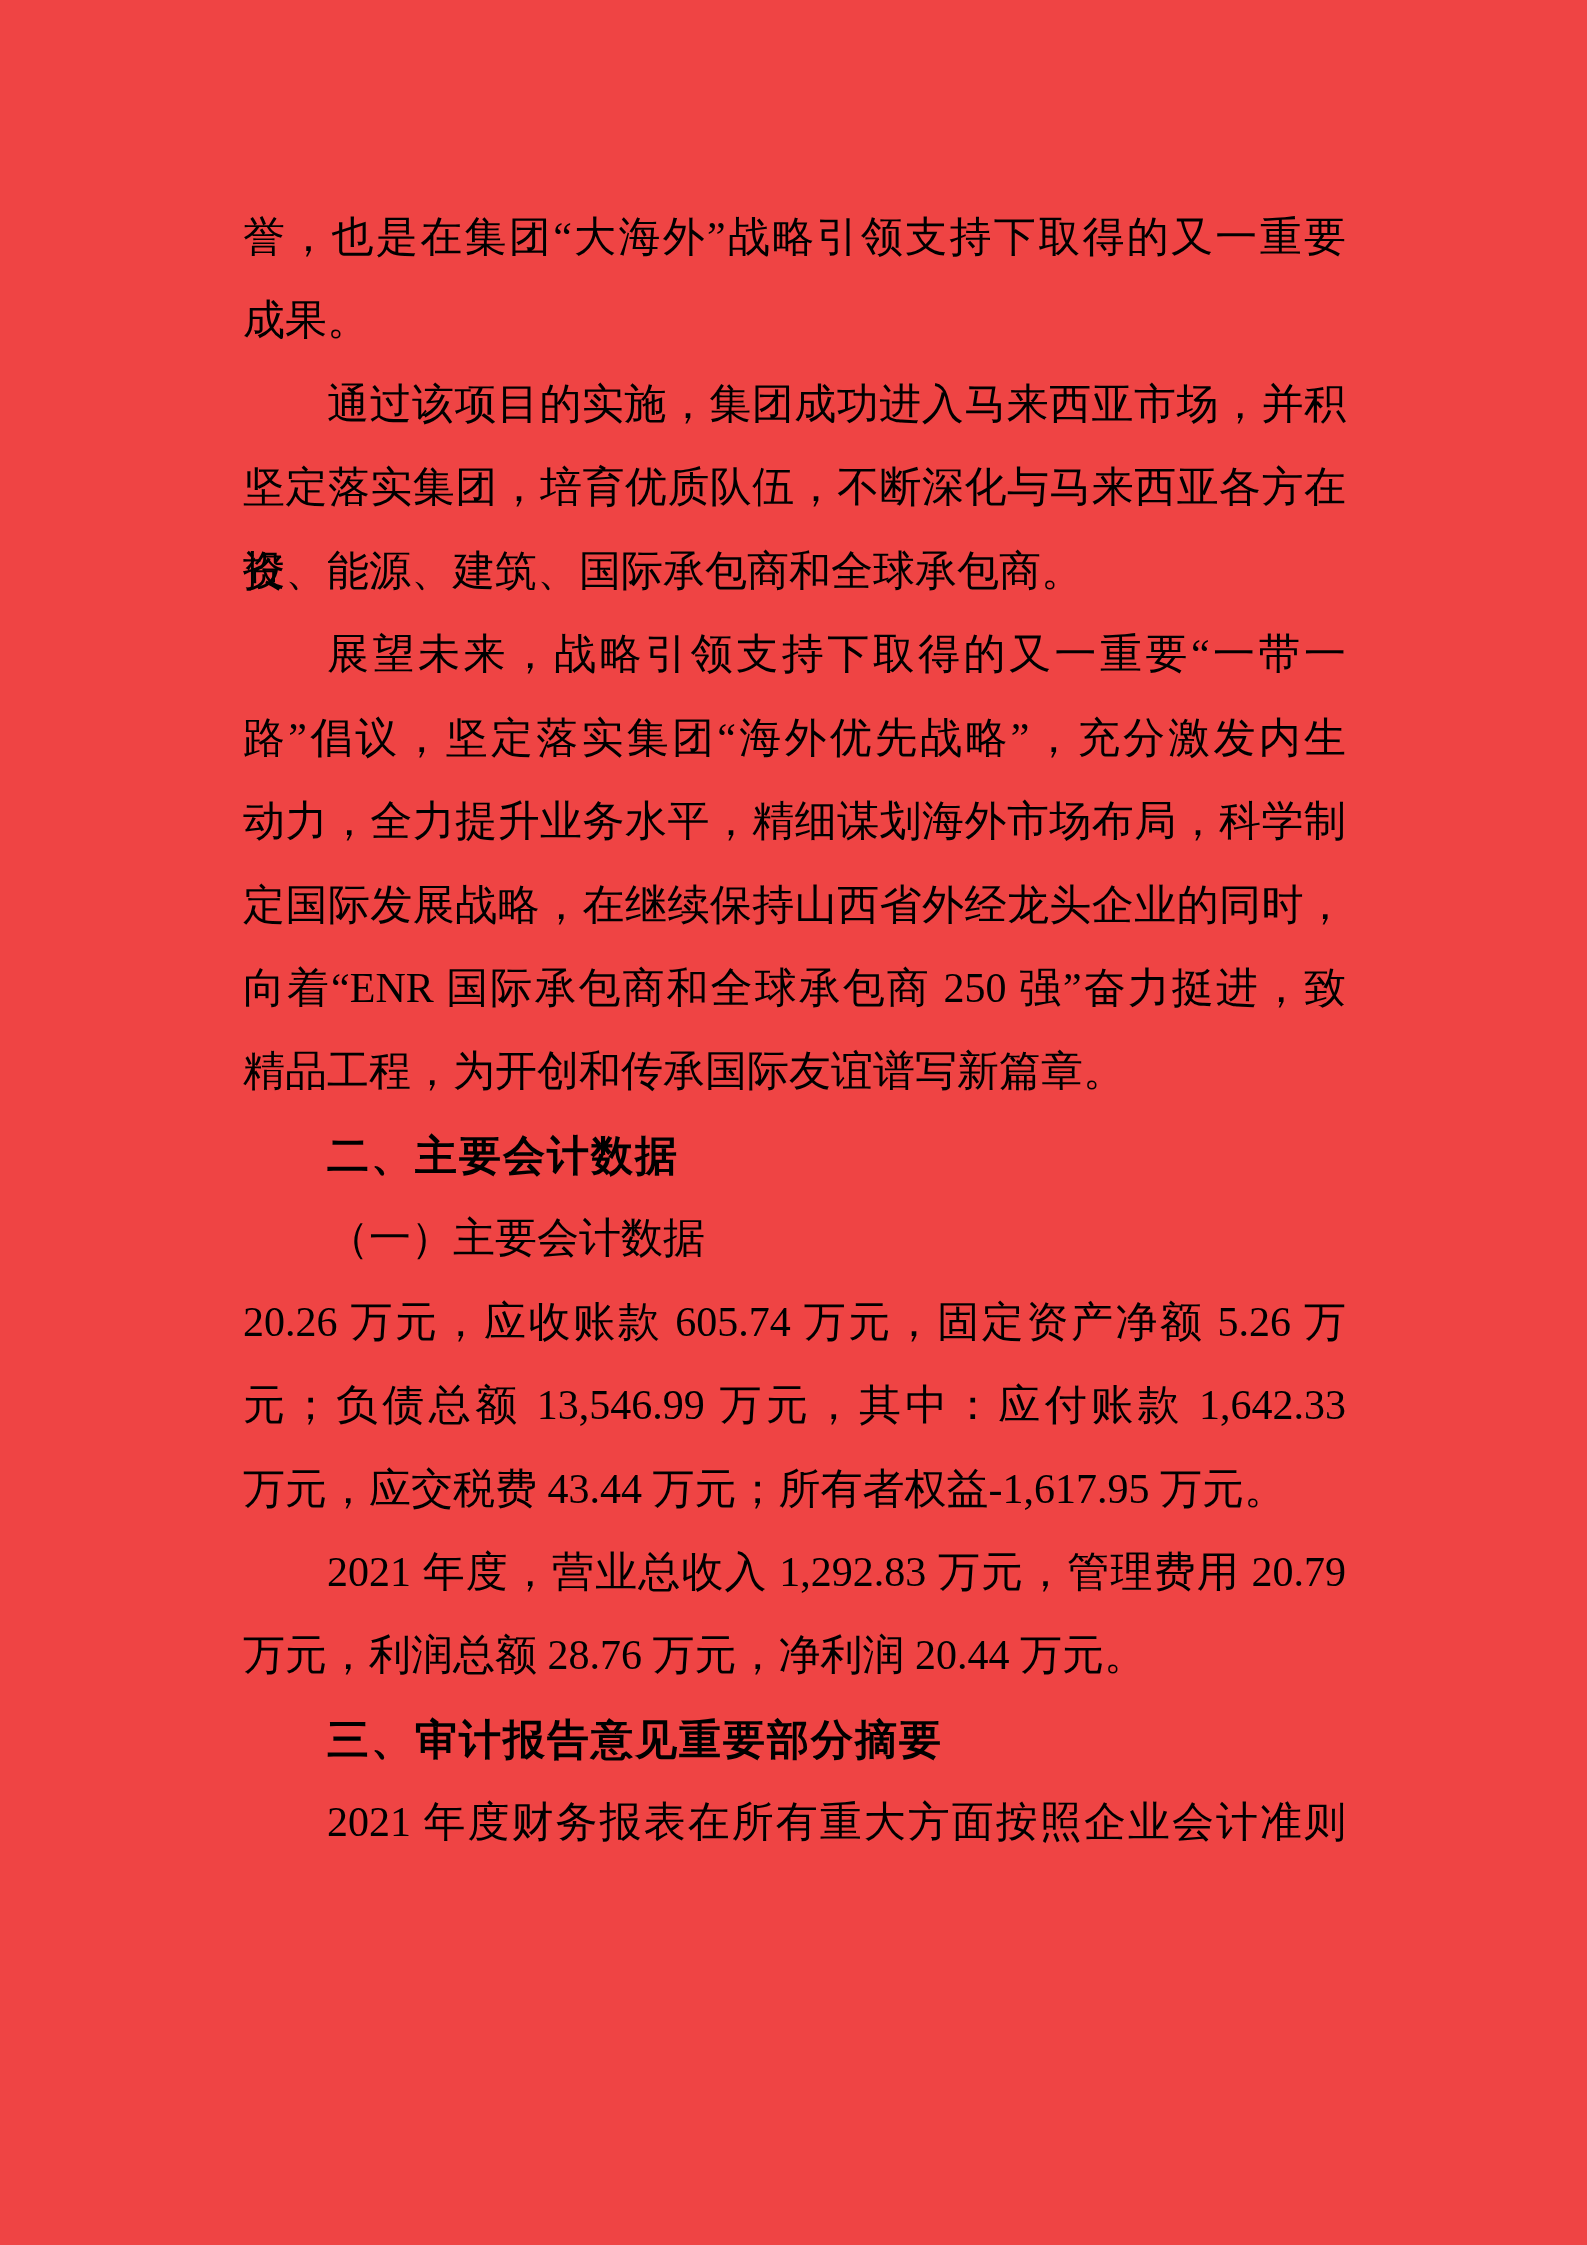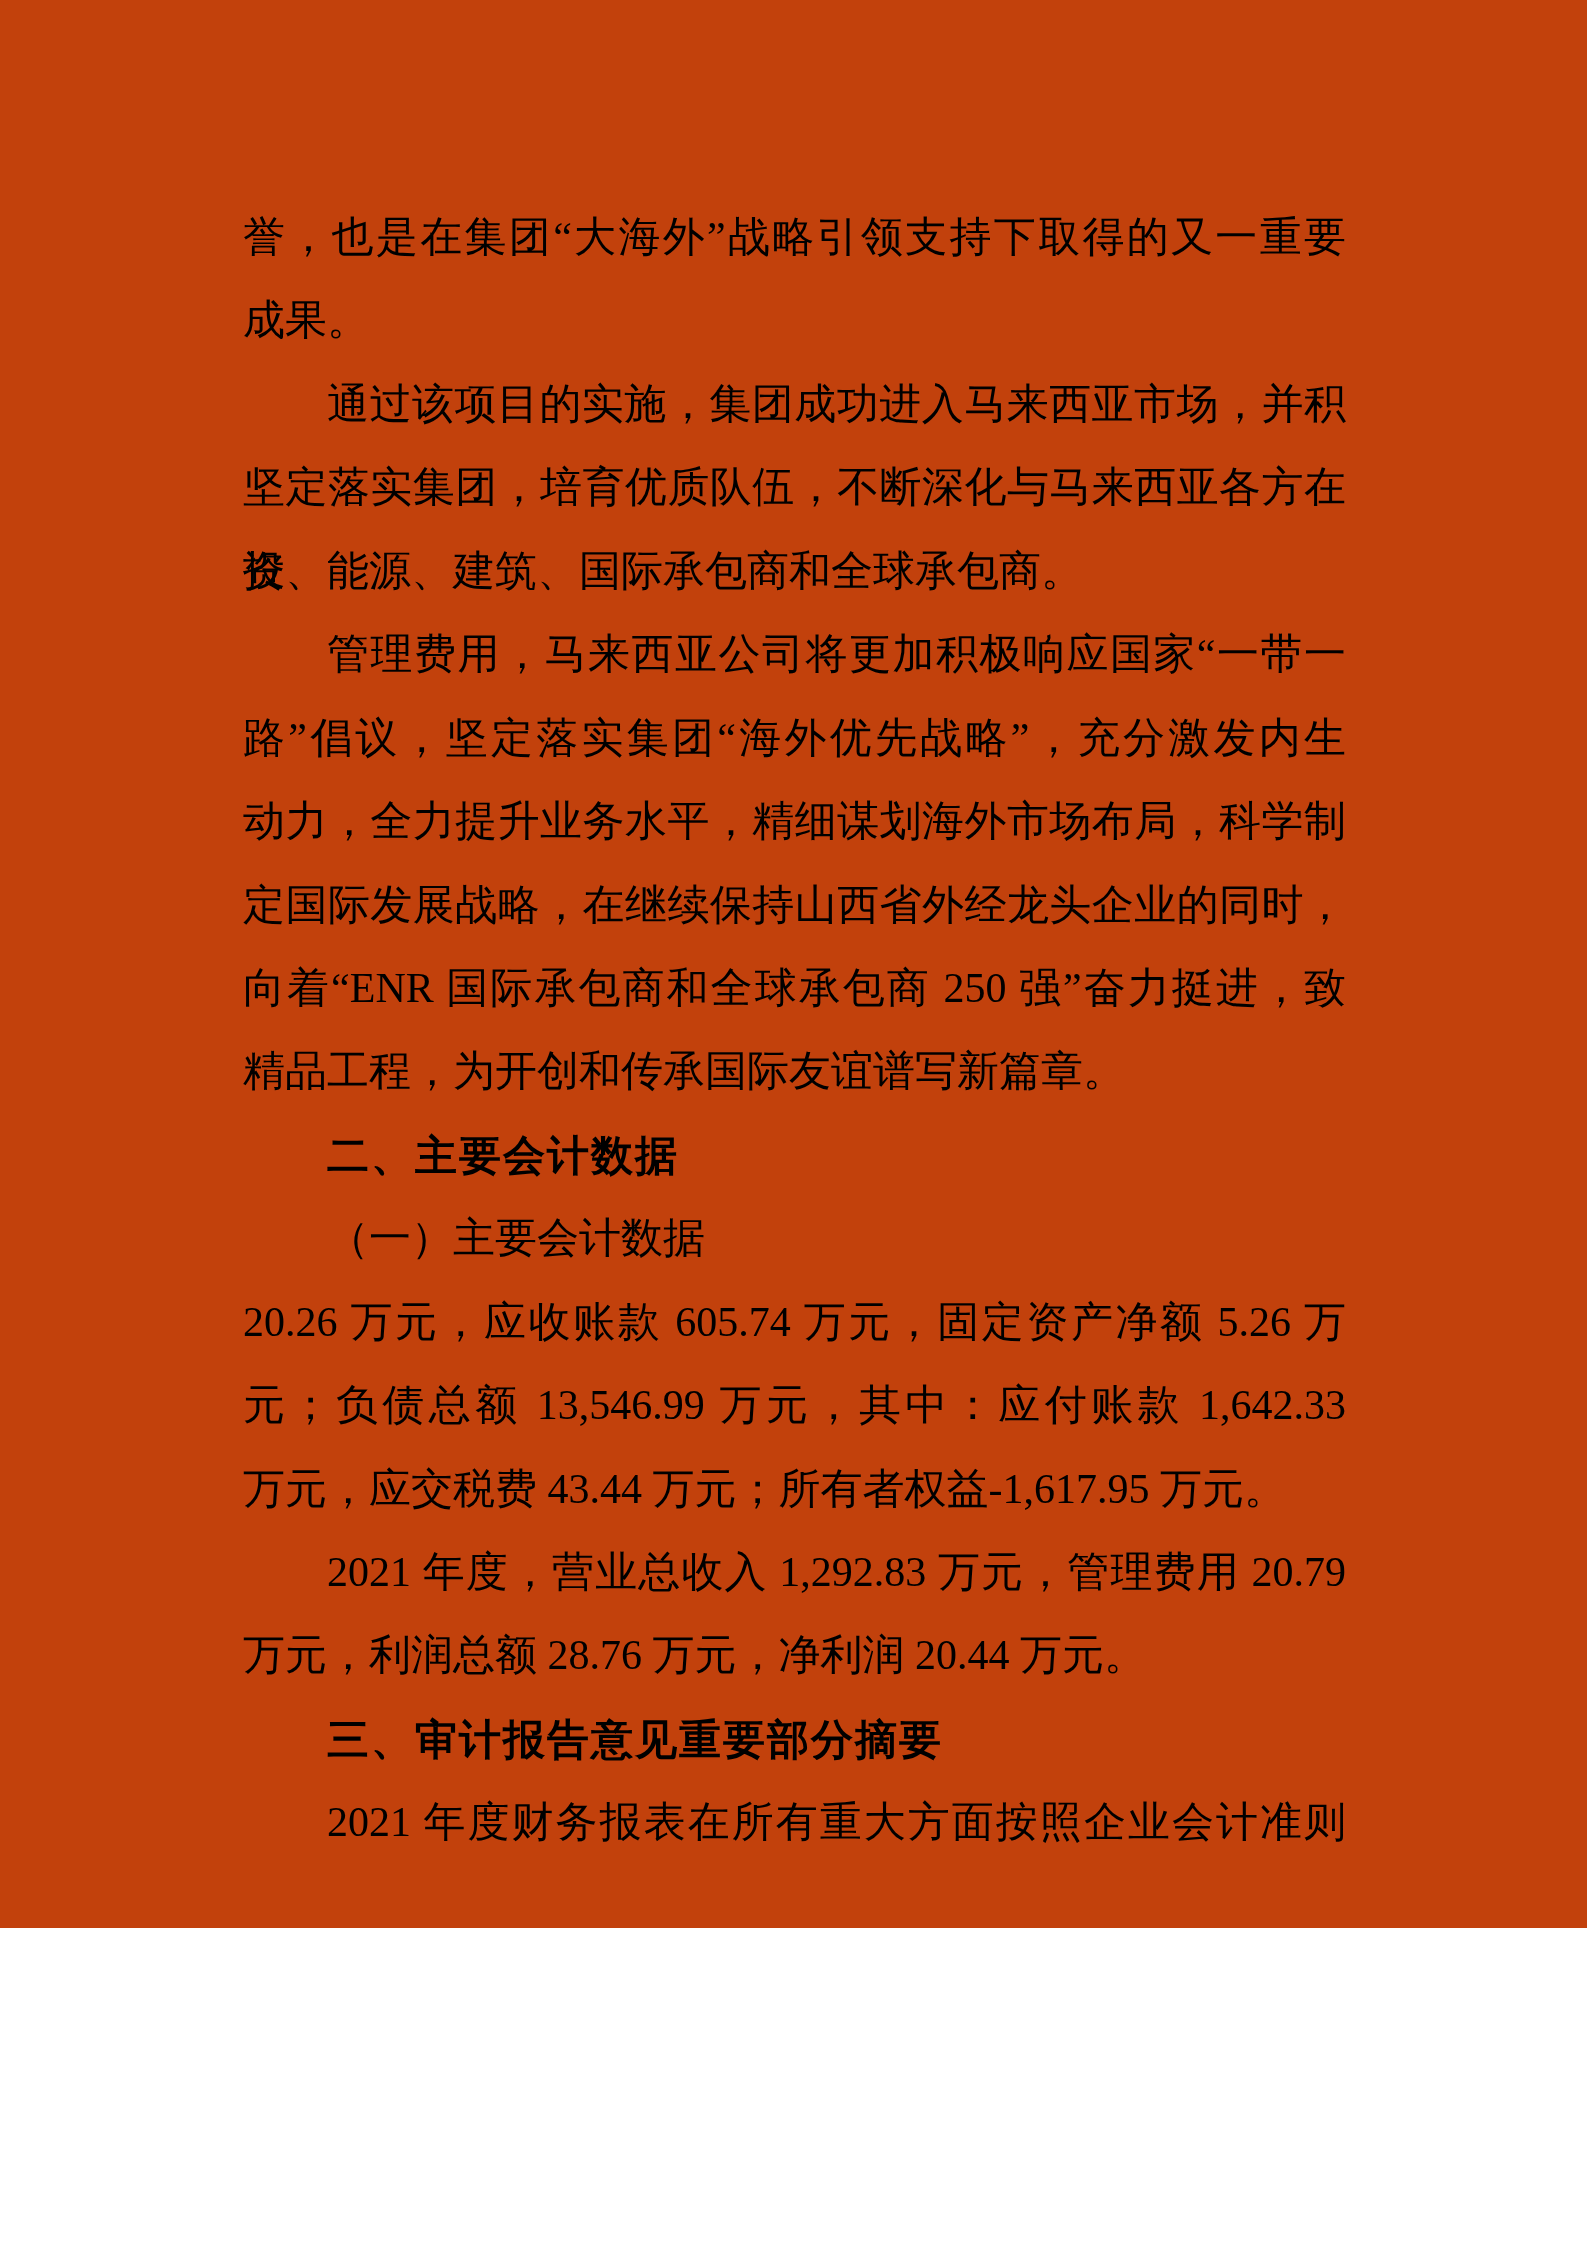--- a/index.html
+++ b/index.html
@@ -3,22 +3,22 @@
 <meta charset="utf-8">
 <style>
   html, body {
     margin: 0;
     padding: 0;
     background: #ffffff;
   }
   .doc-page {
     position: relative;
     width: 1587px;
-    height: 1928px;
-    background: #c2410c;
+    height: 2245px;
+    background: #ef4444;
     color: #000000;
     overflow: hidden;
     font-family: "Liberation Serif", "DejaVu Serif", serif;
   }
   .text-block {
     position: absolute;
     left: 243px;
     top: 196px;
     width: 1103px;
   }
@@ -45,21 +45,21 @@
 </head>
 <body>
 
 <div class="doc-page">
   <div class="text-block" id="text-block">
       <div class="line body justify">誉，也是在集团“大海外”战略引领支持下取得的又一重要</div>
       <div class="line body">成果。</div>
       <div class="line body indent justify">通过该项目的实施，集团成功进入马来西亚市场，并积</div>
       <div class="line body justify">坚定落实集团，培育优质队伍，不断深化与马来西亚各方在投</div>
       <div class="line body">资、能源、建筑、国际承包商和全球承包商。</div>
-      <div class="line body indent justify">管理费用，马来西亚公司将更加积极响应国家“一带一</div>
+      <div class="line body indent justify">展望未来，战略引领支持下取得的又一重要“一带一</div>
       <div class="line body justify">路”倡议，坚定落实集团“海外优先战略”，充分激发内生</div>
       <div class="line body justify">动力，全力提升业务水平，精细谋划海外市场布局，科学制</div>
       <div class="line body justify">定国际发展战略，在继续保持山西省外经龙头企业的同时，</div>
       <div class="line body justify">向着“ENR 国际承包商和全球承包商 250 强”奋力挺进，致</div>
       <div class="line body">精品工程，为开创和传承国际友谊谱写新篇章。</div>
       <div class="line h1 indent">二、主要会计数据</div>
       <div class="line body indent">（一）主要会计数据</div>
       <div class="line body justify">20.26 万元，应收账款 605.74 万元，固定资产净额 5.26 万</div>
       <div class="line body justify">元；负债总额 13,546.99 万元，其中：应付账款 1,642.33</div>
       <div class="line body">万元，应交税费 43.44 万元；所有者权益-1,617.95 万元。</div>

